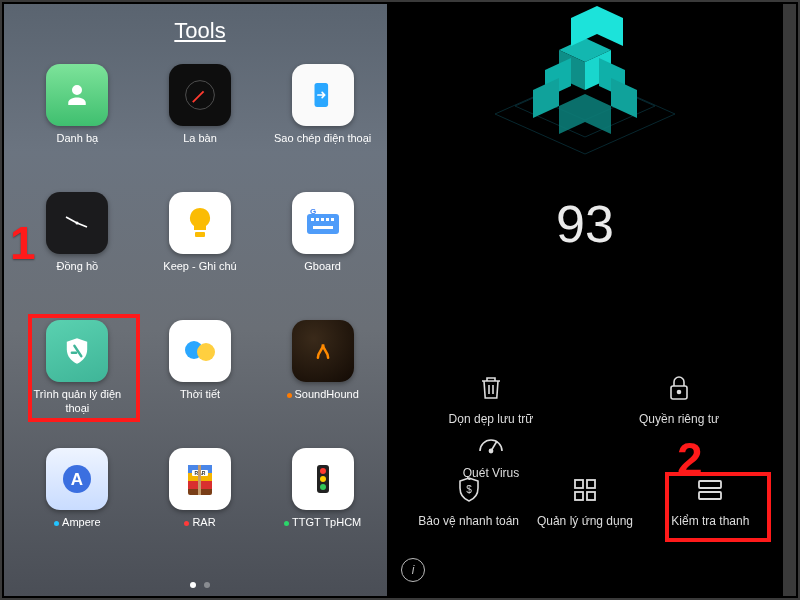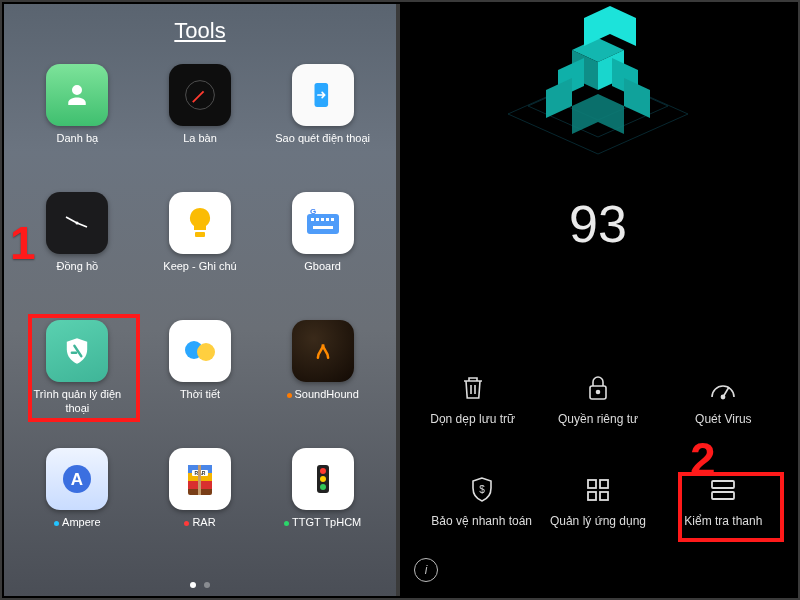--- a/index.html
+++ b/index.html
@@ -12,21 +12,21 @@
   }
   .outer-border {
     position: absolute; inset: 2px;
     border: 2px solid #000;
   }
   .panel {
     position: absolute; top: 4px; bottom: 4px;
     background: #000;
   }
   .panel-left { left: 4px; width: 392px; }
-  .panel-right { left: 400px; width: 396px; }
+  .panel-right { left: 387px; width: 396px; }
 
   
   .left-bg {
     position: absolute; inset: 0;
     background: linear-gradient(180deg, #5a6470 0%, #6b7480 25%, #6a6f76 55%, #4a4e56 100%);
   }
   .left-title {
     position: absolute; top: 14px; left: 0; right: 0;
     text-align: center; color: #fff; font-size: 22px; font-weight: 400; text-decoration: underline;
   }
@@ -132,21 +132,21 @@
       <div class="app-label">La bàn</div>
     </div>
 
     <div class="app">
       <div class="icon-sq" style="background:#fafafa;">
         <svg width="34" height="34" viewBox="0 0 40 40">
             <rect x="10" y="6" width="16" height="28" rx="3" fill="#2aa7ff"></rect>
             <path d="M14 20h8m0 0-3-3m3 3-3 3" stroke="#fff" stroke-width="2" fill="none" stroke-linecap="round"></path>
           </svg>
       </div>
-      <div class="app-label">Sao quét điện thoại</div>
+      <div class="app-label">Sao chép điện thoại</div>
     </div>
 
     <div class="app">
       <div class="icon-sq" style="background:#1b1b1d;">
         <svg width="40" height="40" viewBox="0 0 40 40">
             <path d="M20 20 L9 14" stroke="#fff" stroke-width="1.6"></path>
             <path d="M20 20 L30 24" stroke="#fff" stroke-width="1.6"></path>
             <circle cx="20" cy="20" r="1.5" fill="#fff"></circle>
           </svg>
       </div>
@@ -296,21 +296,21 @@
               <polygon points="-26,102 0,90 0,118 -26,130"></polygon>
               <polygon points="26,102 0,90 0,118 26,130"></polygon>
             </g>
         </g>
       </g>
     </svg>
   </div>
 
   <div class="score">93</div>
 
-  <div style="position:absolute; top:368px; left:10px; right:10px; display:grid; grid-template-columns:repeat(3,1fr);">
+  <div style="position:absolute; top:368px; left:10px; right:10px; display:grid; grid-template-columns:repeat(2,1fr);">
     <div class="action">
       <div class="aicon">
         <svg width="26" height="28" viewBox="0 0 26 28" fill="none" stroke="#ddd" stroke-width="1.6">
             <path d="M4 7h18M9 7V4h8v3M6 7l1.2 17h11.6L20 7"></path>
             <path d="M11 11v9M15 11v9"></path>
           </svg>
       </div>
       <div class="alabel">Dọn dẹp lưu trữ</div>
     </div>
     <div class="action">

